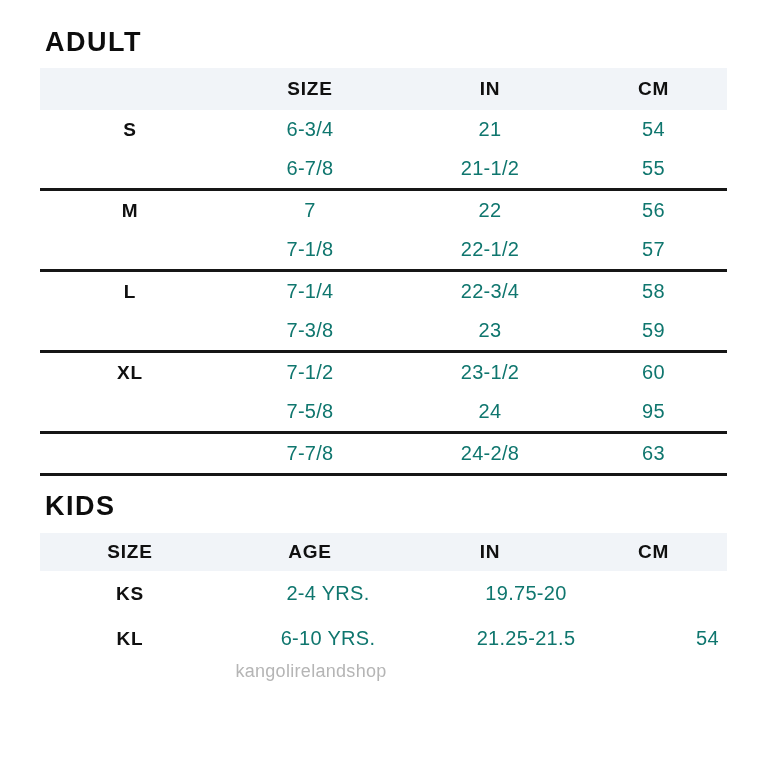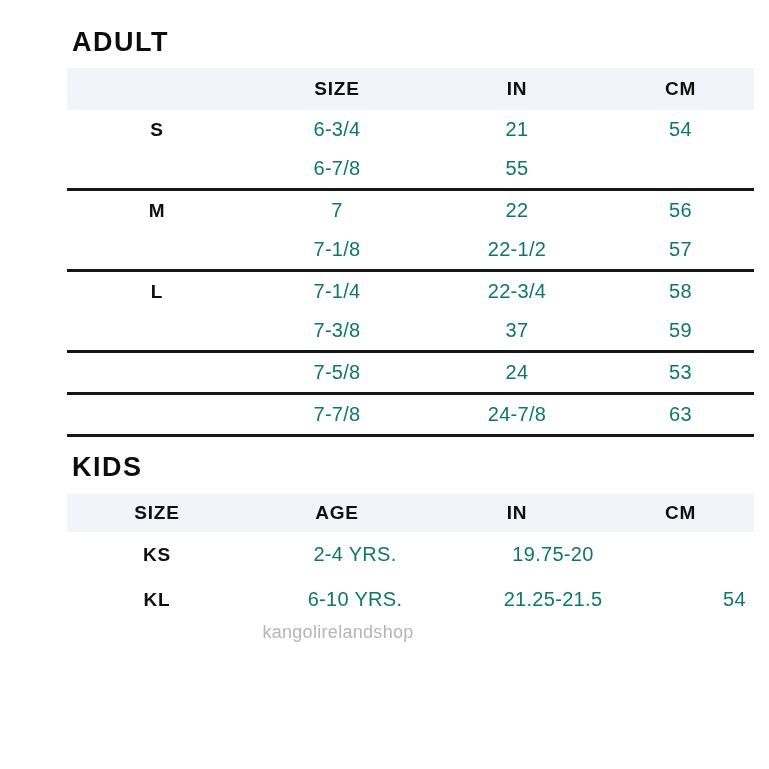--- a/index.html
+++ b/index.html
@@ -2,21 +2,21 @@
 <html><head>
 <meta charset="utf-8">
 <style>
   html, body { margin: 0; padding: 0; }
   body {
     width: 769px; height: 769px;
     background: #ffffff;
     font-family: "Liberation Sans", sans-serif;
     overflow: hidden;
   }
-  .page { padding-top: 26px; padding-left: 27px; }
+  .page { padding-top: 26px; }
   .section-title {
     margin: 0 0 10px 45px;
     font-size: 27px;
     line-height: 32px;
     font-weight: 700;
     letter-spacing: 1.5px;
     color: #0d0d0d;
   }
   .section-title.kids { margin-top: 14px; margin-bottom: 11px; }
   .size-table { width: 687px; margin-left: 40px; }
@@ -70,20 +70,21 @@
     <div class="group">
       <div class="row">
         <span class="cell bold">S</span>
         <span class="cell">6-3/4</span>
         <span class="cell">21</span>
         <span class="cell">54</span>
       </div>
       <div class="row">
         <span class="cell bold"></span>
         <span class="cell">6-7/8</span>
+        <span class="cell">21-1/2</span>
         <span class="cell">55</span>
       </div>
     </div>
 
     <div class="group">
       <div class="row">
         <span class="cell bold">M</span>
         <span class="cell">7</span>
         <span class="cell">22</span>
         <span class="cell">56</span>
@@ -99,39 +100,45 @@
     <div class="group">
       <div class="row">
         <span class="cell bold">L</span>
         <span class="cell">7-1/4</span>
         <span class="cell">22-3/4</span>
         <span class="cell">58</span>
       </div>
       <div class="row">
         <span class="cell bold"></span>
         <span class="cell">7-3/8</span>
-        <span class="cell">37</span>
+        <span class="cell">23</span>
         <span class="cell">59</span>
       </div>
     </div>
 
     <div class="group">
       <div class="row">
+        <span class="cell bold">XL</span>
+        <span class="cell">7-1/2</span>
+        <span class="cell">23-1/2</span>
+        <span class="cell">60</span>
+      </div>
+      <div class="row">
         <span class="cell bold"></span>
         <span class="cell">7-5/8</span>
         <span class="cell">24</span>
-        <span class="cell">53</span>
+        <span class="cell">95</span>
       </div>
     </div>
 
     <div class="group">
       <div class="row">
         <span class="cell bold"></span>
         <span class="cell">7-7/8</span>
-        <span class="cell">24-7/8</span>
+        <span class="cell">24-2/8</span>
         <span class="cell">63</span>
       </div>
     </div>
   </div>
 
   <h2 class="section-title kids">KIDS</h2>
 
   <div class="size-table">
     <div class="row header-row kids-header-row">
       <span class="cell bold">SIZE</span>

